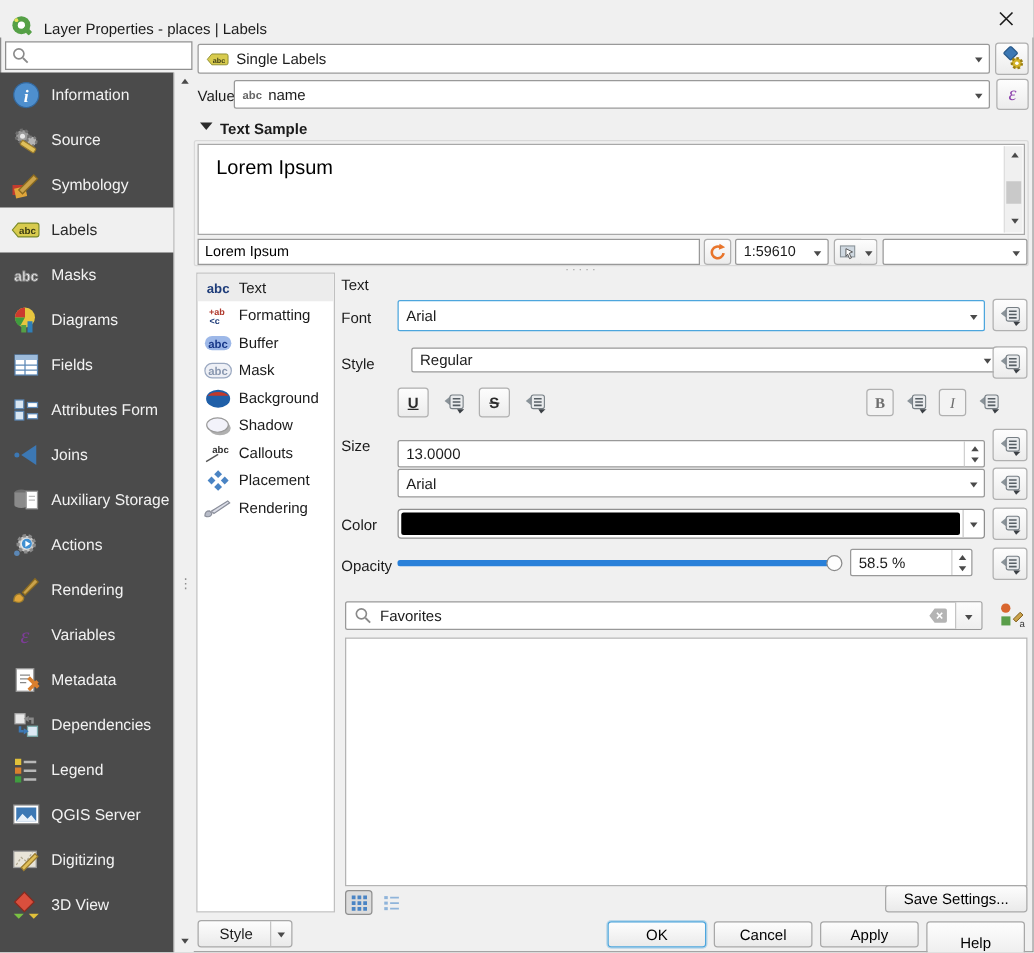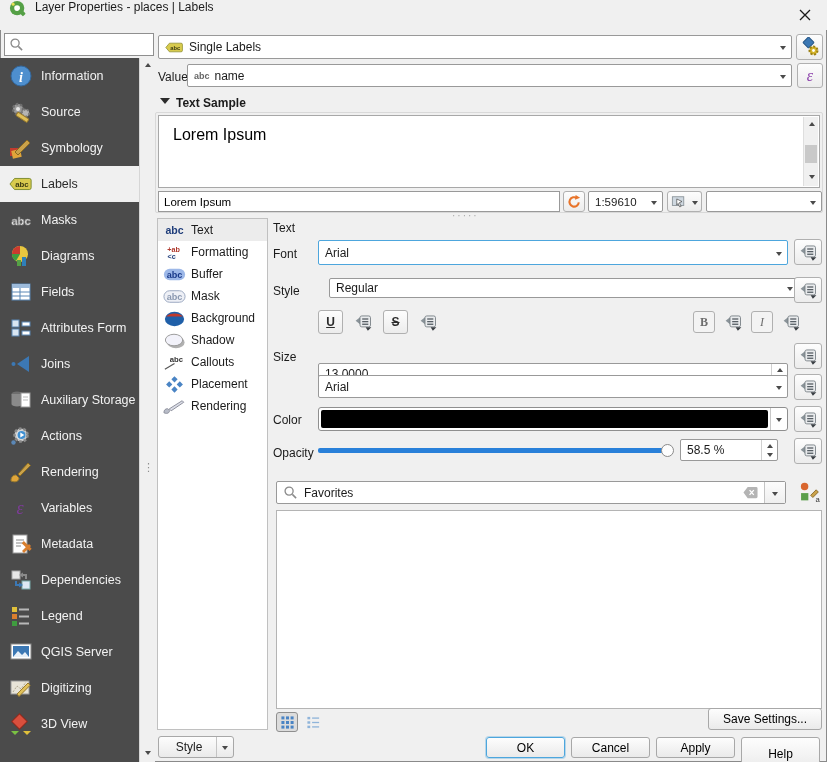--- a/index.html
+++ b/index.html
@@ -1,21 +1,21 @@
 <!DOCTYPE html>
 <html><head>
 <meta charset="utf-8">
 <style>
   *{box-sizing:border-box}
   html,body{margin:0;padding:0}
   body{font-family:"Liberation Sans","DejaVu Sans",sans-serif;font-size:12px;color:#1b1b1b;background:#fff}
   .window{position:relative;width:827px;height:762px;background:#f0f0f0;overflow:hidden;box-shadow:inset 0 0 0 1px #8a8a8a}
   .abs{position:absolute}
   
-  .titlebar{position:absolute;left:0;top:0;width:100%;height:30px;background:#f0f0f0;display:flex;align-items:flex-start;gap:8px;padding-left:9px}
+  .titlebar{position:absolute;left:0;top:0;width:100%;height:30px;background:#f0f0f0;display:flex;align-items:flex-end;gap:8px;padding-left:9px}
   .title-text{font-size:12px;white-space:nowrap}
   .close-btn{position:absolute;right:0;top:0;width:44px;height:30px;display:flex;align-items:center;justify-content:center;cursor:default}
   
   .searchbox{position:absolute;left:4px;top:33px;width:150px;height:23px;background:#fff;border:1px solid #8f8f8f;display:flex;align-items:center;gap:4px;padding:0 4px}
   .searchbox input{border:0;outline:0;flex:1;min-width:0;font:inherit;background:transparent}
   
   .sidebar{position:absolute;left:0;top:58px;width:139px;height:704px;background:#4b4b4b;overflow:hidden}
   .side-item{height:36px;display:flex;align-items:center;gap:7px;padding-left:8px;color:#f2f2f2;cursor:default;white-space:nowrap}
   .side-item.selected{background:#f0f0f0;color:#2b2b2b}
   .side-icon{width:26px;height:26px;flex:0 0 26px;display:flex;align-items:center;justify-content:center}
@@ -591,21 +591,21 @@
           <rect x="8" y="4.5" width="12" height="12.5" rx="2" fill="#e9ebed" stroke="#767e84"></rect>
           <line x1="10.5" y1="8" x2="17.5" y2="8" stroke="#565e64" stroke-width="1.5"></line>
           <line x1="10.5" y1="11" x2="17.5" y2="11" stroke="#565e64" stroke-width="1.5"></line>
           <line x1="10.5" y1="14" x2="17.5" y2="14" stroke="#565e64" stroke-width="1.5"></line>
           <path d="M14.5 17.5 h6.5 l-4 4 Z" fill="#3a3f44"></path>
         </svg>
       </span>
   </div>
 
   <span class="lbl" style="left:273px;top:350px">Size</span>
-  <div class="spin" style="left:318px;top:363px;width:470px;height:22px">
+  <div class="spin" style="left:318px;top:352px;width:470px;height:22px">
     <span>13.0000</span>
     <span class="spin-ctrl">
         <div>
           <span class="t"></span>
         </div>
         <div>
           <span class="b"></span>
         </div>
       </span>
   </div>

